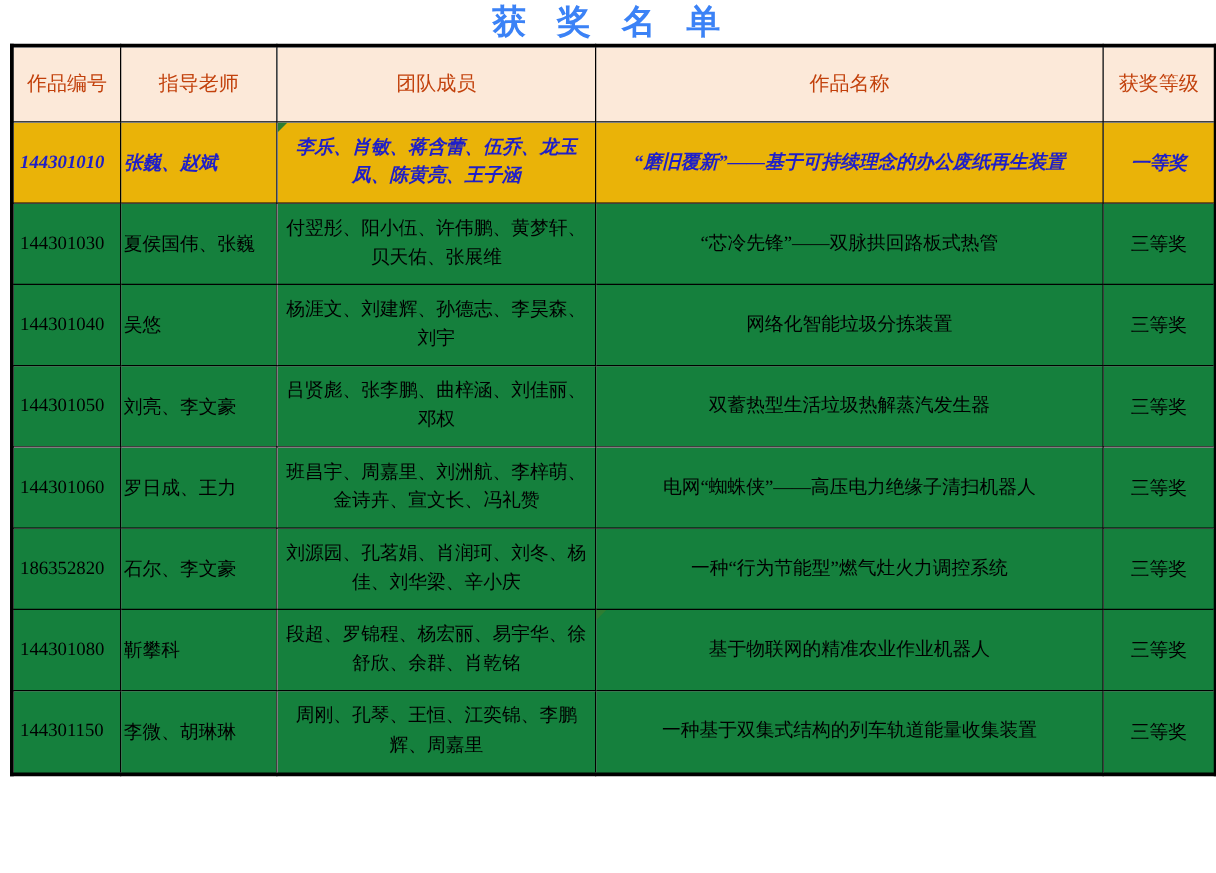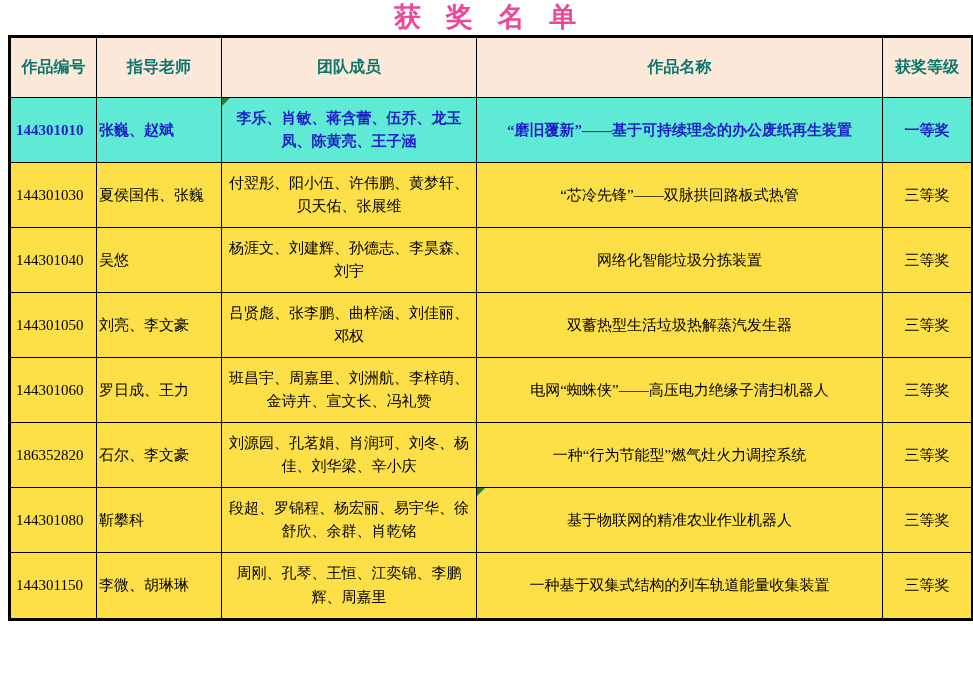--- a/index.html
+++ b/index.html
@@ -16,50 +16,50 @@
   }
   .title {
     width: 963px;
     margin-left: 8px;
     height: 35px;
     line-height: 35px;
     text-align: center;
     font-size: 27px;
     font-weight: bold;
     letter-spacing: 9px;
-    color: #ec4899;
+    color: #3b82f6;
   }
   table.awards {
     table-layout: fixed;
     border-collapse: collapse;
     margin-left: 8px;
     width: 963px;
     border: 3px solid #000000;
   }
   table.awards th, table.awards td {
     border: 1px solid #000000;
     vertical-align: middle;
     overflow: hidden;
   }
   thead tr { height: 61px; background: #fce9d9; }
-  tbody tr { height: 65px; background: #fde047; }
+  tbody tr { height: 65px; background: #15803d; }
   tbody tr:last-child { height: 67px; }
   th {
     font-size: 16px;
-    font-weight: bold;
+    font-weight: normal;
     text-align: center;
-    color: #0f766e;
+    color: #c2410c;
   }
   td { font-size: 15px; color: #000000; }
   .c-id    { text-align: left; padding-left: 5px; }
   .c-adv   { text-align: left; padding: 0 2px; }
   .c-mem   { text-align: center; padding: 2px 4px; line-height: 1.55; }
   .c-title { text-align: center; padding: 2px 5px; line-height: 1.4; }
   .c-award { text-align: center; }
-  tr.hl { background: #5eead4; }
+  tr.hl { background: #eab308; font-style: italic; }
   tr.hl td { color: #1f1fc8; font-weight: bold; }
   td.rel { position: relative; }
   .tri {
     position: absolute;
     top: 0; left: 0;
     width: 0; height: 0;
     border-top: 8px solid #2e7d32;
     border-right: 8px solid transparent;
   }
 </style>

